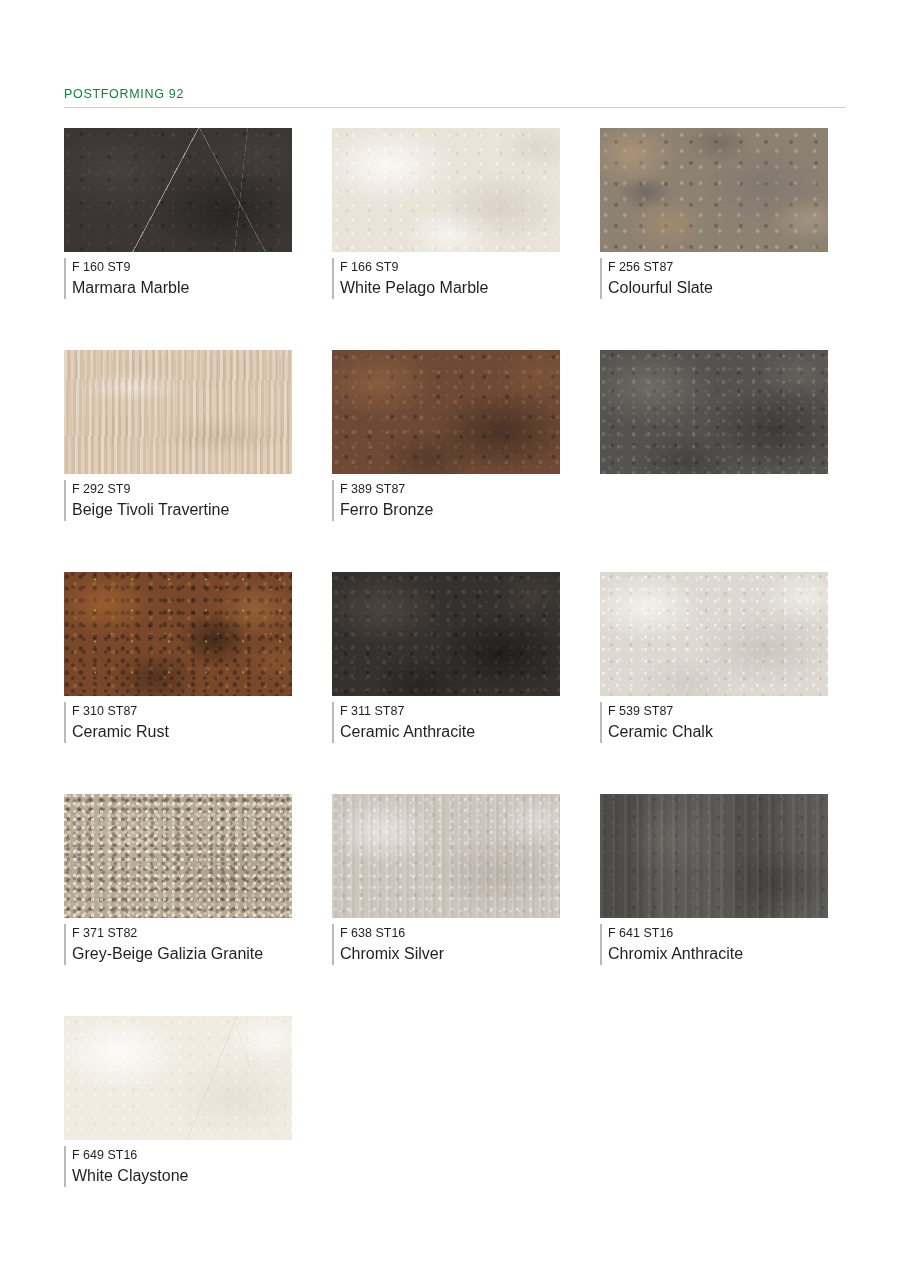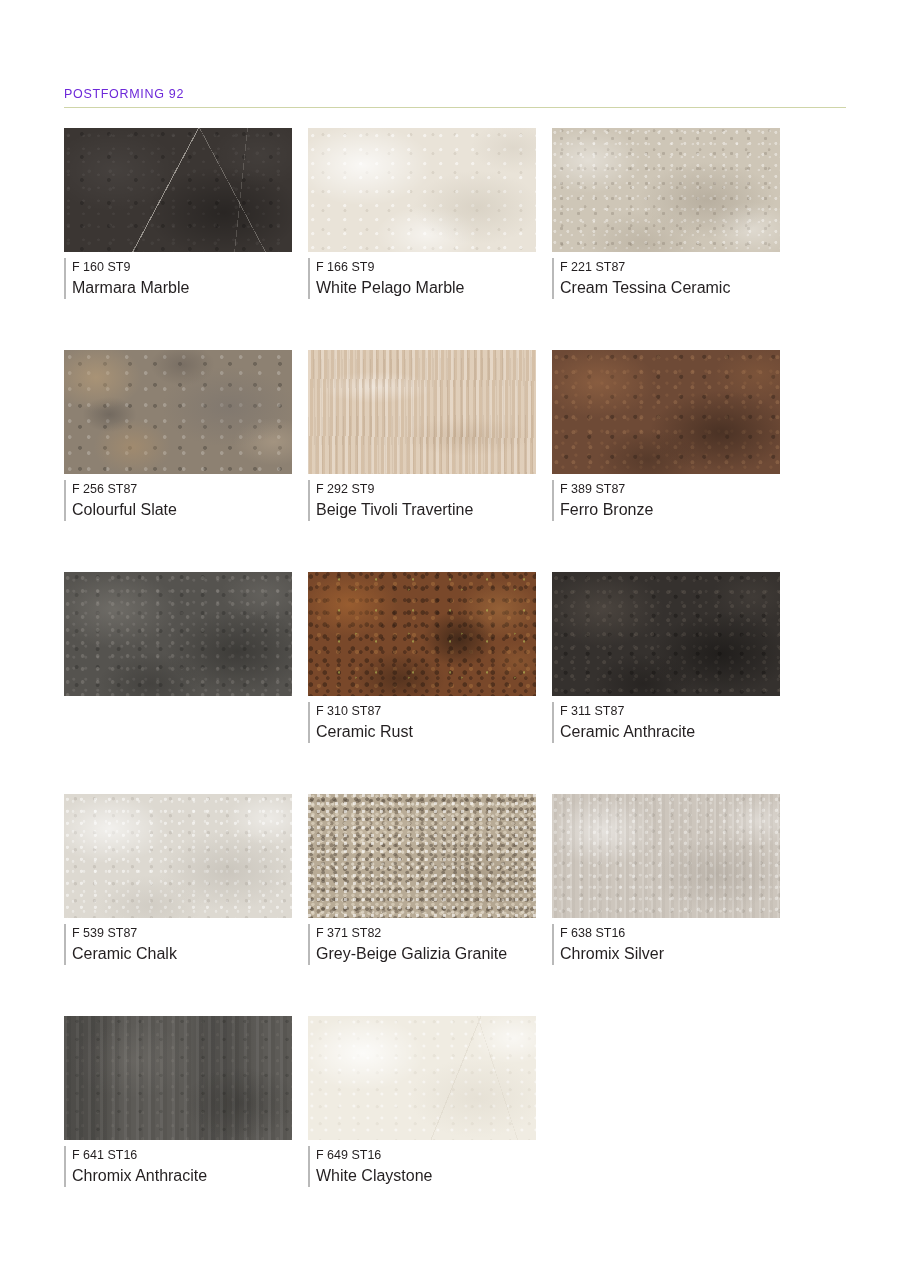--- a/index.html
+++ b/index.html
@@ -28,41 +28,41 @@
   
   .page-header {
     position: absolute;
     left: 64px;
     top: 88px;
     width: 782px;
   }
   .header-title {
     font-size: 12.5px;
     letter-spacing: 0.055em;
-    color: #6d28d9;
+    color: #15803d;
     font-weight: 400;
     line-height: 1;
     margin: 0 0 6px 0;
     white-space: nowrap;
   }
   .header-rule {
     width: 100%;
     height: 1px;
     background: #cfd5a8;
   }
 
   
   .swatch-grid {
     position: absolute;
     left: 64px;
     top: 128px;
     width: 782px;
     display: grid;
     grid-template-columns: repeat(3, 228px);
-    column-gap: 16px;
+    column-gap: 40px;
     grid-auto-rows: 222px;
   }
 
   .swatch-card {
     position: relative;
     width: 228px;
   }
 
   .swatch-img {
     position: relative;
@@ -387,29 +387,20 @@
     <div class="swatch-card">
       <div class="swatch-img">
         <div class="tex tex-f166"></div>
       </div>
       <div class="swatch-caption">
         <div class="swatch-code">F 166 ST9</div>
         <div class="swatch-name">White Pelago Marble</div>
       </div>
     </div>
 
-    <div class="swatch-card">
-      <div class="swatch-img">
-        <div class="tex tex-f221"></div>
-      </div>
-      <div class="swatch-caption">
-        <div class="swatch-code">F 221 ST87</div>
-        <div class="swatch-name">Cream Tessina Ceramic</div>
-      </div>
-    </div>
 
     <div class="swatch-card">
       <div class="swatch-img">
         <div class="tex tex-f256"></div>
       </div>
       <div class="swatch-caption">
         <div class="swatch-code">F 256 ST87</div>
         <div class="swatch-name">Colourful Slate</div>
       </div>
     </div>

